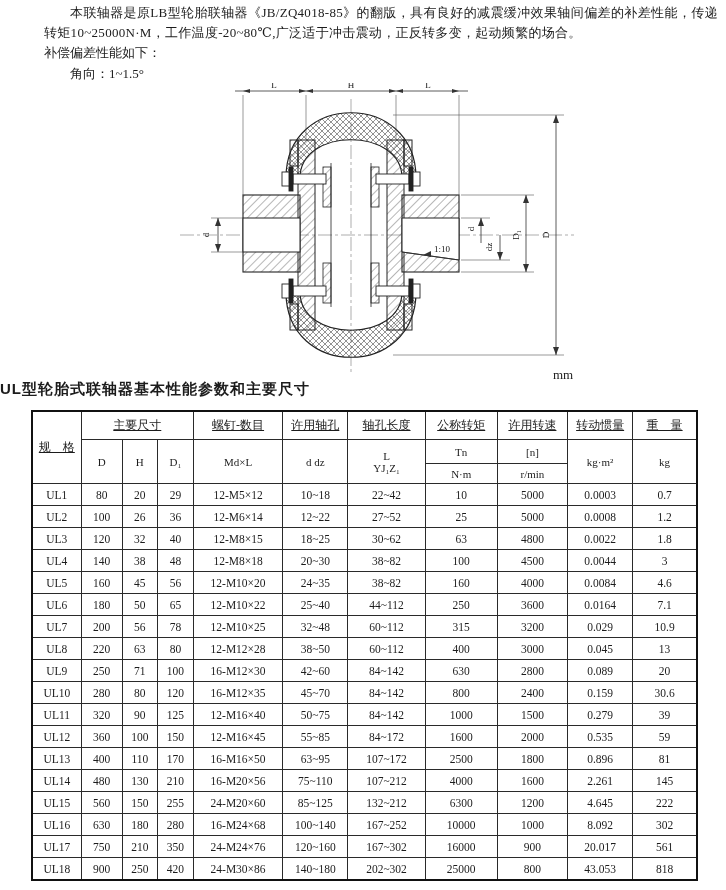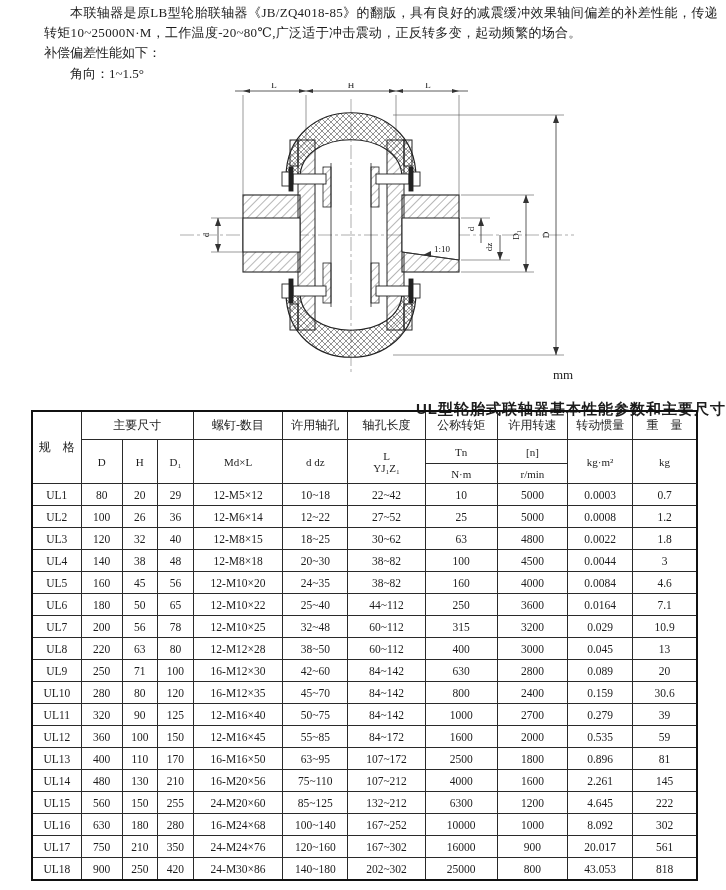--- a/index.html
+++ b/index.html
@@ -4,31 +4,31 @@
 <style>
   html,body{margin:0;padding:0;}
   body{width:726px;height:890px;background:#ffffff;position:relative;overflow:hidden;
        font-family:"Liberation Serif","DejaVu Serif",serif;color:#1c1c1c;}
   .intro{position:absolute;left:28px;top:3px;width:674px;font-size:13px;line-height:20px;margin-left:16px;}
   .intro p{margin:0;}
   .para{text-indent:2em;text-align:justify;letter-spacing:0.3px;}
   .sub-line{margin-left:2em;}
   .offset-list div{margin-left:2em;line-height:22px;}
   .diagram{position:absolute;left:178px;top:83px;}
-  .tbl-title{position:absolute;left:0;top:400px;width:726px;text-align:right;
+  .tbl-title{position:absolute;left:0;top:380px;width:726px;text-align:left;
              font-family:"Liberation Sans","DejaVu Sans",sans-serif;font-size:15px;font-weight:600;letter-spacing:1px;}
   .tbl-unit{position:absolute;left:553px;top:367px;font-size:13px;font-family:"Liberation Serif",serif;}
   table.params{position:absolute;left:31px;top:410px;width:667px;border-collapse:collapse;
                table-layout:fixed;border:2px solid #111;}
   table.params th,table.params td{border:1px solid #2a2a2a;padding:0;text-align:center;
                vertical-align:middle;font-weight:normal;overflow:hidden;white-space:nowrap;}
   table.params th{font-size:12px;}
   table.params .sym{font-size:11px;font-family:"Liberation Serif","DejaVu Serif",serif;}
   table.params td{font-size:11.5px;height:21px;font-family:"Liberation Serif","DejaVu Serif",serif;}
-  tr.hr1 th{height:27px;}
+  tr.hr1 th{height:27px;text-decoration:underline;}
   tr.hr2 th{height:23px;}
   tr.hr3 th{height:19px;}
   svg text{font-family:"Liberation Serif","DejaVu Serif",serif;fill:#111;}
 </style>
 </head>
 <body>
 
 <div class="intro">
   <p class="para">本联轴器是原LB型轮胎联轴器《JB/ZQ4018-85》的翻版，具有良好的减震缓冲效果轴间偏差的补差性能，传递转矩10~25000N·M，工作温度-20~80℃,广泛适于冲击震动，正反转多变，起动频繁的场合。</p>
   <p class="sub-line">补偿偏差性能如下：</p>
@@ -338,21 +338,21 @@
       </tr>
       <tr>
         <td>UL11</td>
         <td>320</td>
         <td>90</td>
         <td>125</td>
         <td>12-M16×40</td>
         <td>50~75</td>
         <td>84~142</td>
         <td>1000</td>
-        <td>2700</td>
+        <td>1500</td>
         <td>0.279</td>
         <td>39</td>
       </tr>
       <tr>
         <td>UL12</td>
         <td>360</td>
         <td>100</td>
         <td>150</td>
         <td>12-M16×45</td>
         <td>55~85</td>

